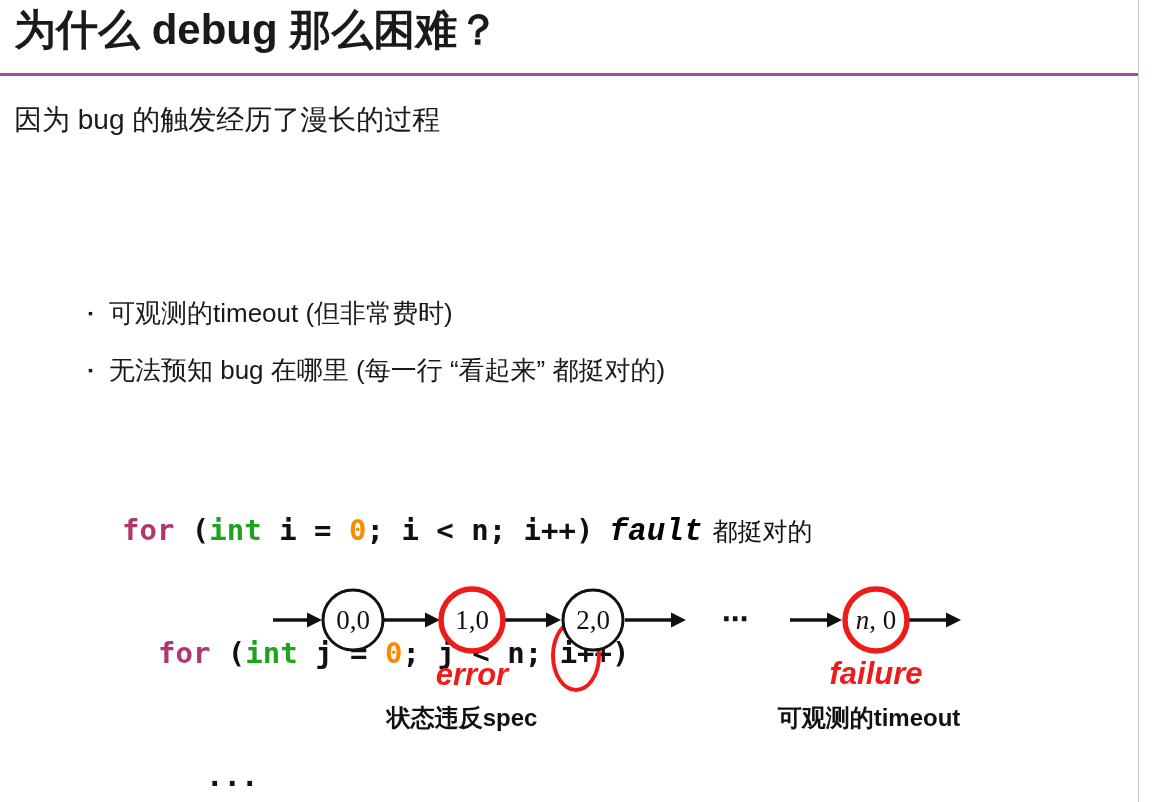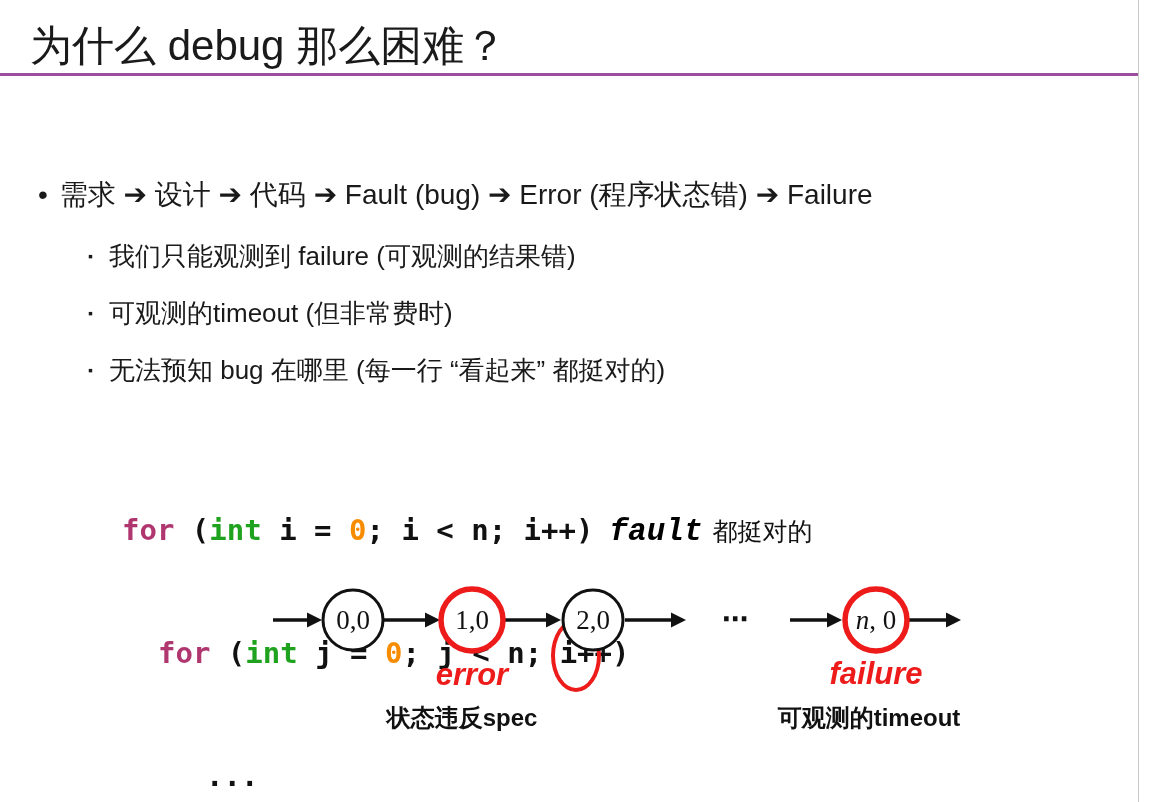--- a/index.html
+++ b/index.html
@@ -1,22 +1,22 @@
 <!DOCTYPE html>
 <html><head>
 <meta charset="utf-8">
 <style>
   html,body{margin:0;padding:0;background:#ffffff;}
   .slide{
     position:relative;width:1154px;height:802px;background:#ffffff;
     font-family:"Liberation Sans",sans-serif;color:#1a1a1a;overflow:hidden;
   }
   .title{
-    position:absolute;left:14px;top:2px;margin:16px;
-    font-size:42px;font-weight:400;color:#1a1a1a;white-space:nowrap;
+    position:absolute;left:14px;top:2px;margin:0;
+    font-size:42px;font-weight:700;color:#1a1a1a;white-space:nowrap;
   }
   .rule{position:absolute;left:0;top:73px;width:1139px;height:3px;background:#9b4f9e;}
   .right-border{position:absolute;left:1138px;top:0;width:1px;height:802px;background:#c9c9c9;}
   .intro{position:absolute;left:14px;top:101px;font-size:28px;white-space:nowrap;}
   .bullet-main{position:absolute;left:38px;top:176px;font-size:28px;white-space:nowrap;}
   .bullet-main .m1{margin-right:12px;}
   .sub{position:absolute;left:88px;font-size:26px;white-space:nowrap;}
   .sub .m2{font-size:14px;vertical-align:4px;margin-right:16px;}
   .sub0{top:239px;} .sub1{top:296px;} .sub2{top:353px;}
 
@@ -53,28 +53,23 @@
   .caption{font-family:"Liberation Sans",sans-serif;font-size:24px;font-weight:bold;fill:#111;}
 </style>
 </head>
 <body>
 
 <div class="slide">
 
   <h1 class="title">为什么 debug 那么困难？</h1>
   <div class="rule"></div>
 
+  <div class="intro">因为 bug 的触发经历了漫长的过程</div>
 
-  <div class="bullet-main">
-    <span class="m1">•</span><span>需求 ➔ 设计 ➔ 代码 ➔ Fault (bug) ➔ Error (程序状态错) ➔ Failure</span>
-  </div>
 
-  <div class="sub sub0">
-    <span class="m2">▪</span><span>我们只能观测到 failure (可观测的结果错)</span>
-  </div>
   <div class="sub sub1">
     <span class="m2">▪</span><span>可观测的timeout (但非常费时)</span>
   </div>
   <div class="sub sub2">
     <span class="m2">▪</span><span>无法预知 bug 在哪里 (每一行 “看起来” 都挺对的)</span>
   </div>
 
   <div class="code">
     <div class="cl"><span class="kw">for</span><span> (</span><span class="tp">int</span><span> i = </span><span class="nm">0</span><span>; i &lt; n; i++)</span><span class="fault">fault</span><span class="faultcn">都挺对的</span></div>
     <div class="cl i1"><span class="kw">for</span><span> (</span><span class="tp">int</span><span> j = </span><span class="nm">0</span><span>; j &lt; n; </span><span class="circw"><i class="ring"></i><span>i+</span></span><span>+)</span></div>

